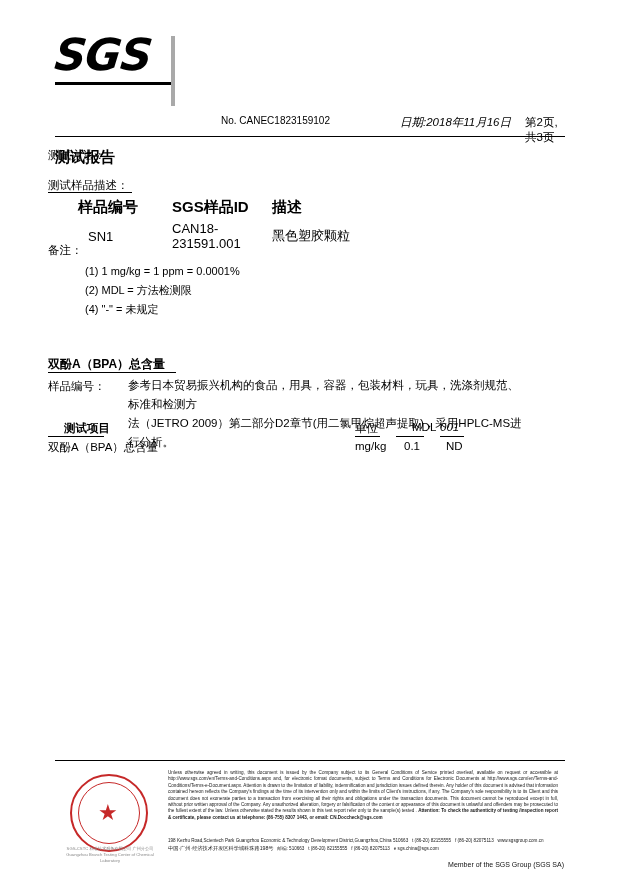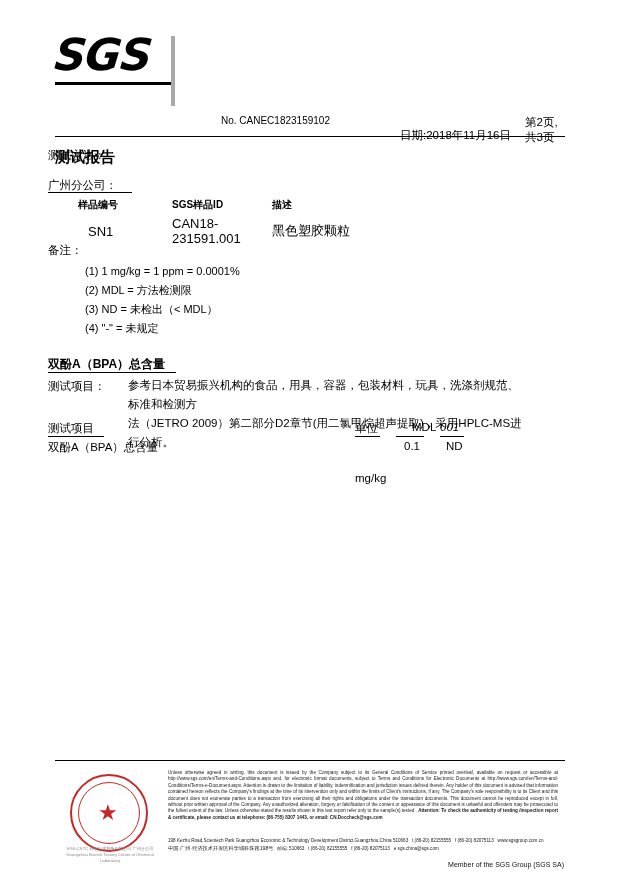--- a/index.html
+++ b/index.html
@@ -75,22 +75,23 @@
   }
   .doc-no {
     position: absolute;
     left: 166px;
     top: 3px;
     font-size: 10px;
   }
   .doc-date {
     position: absolute;
     left: 345px;
-    top: 16px;
-    font-size: 11.5px;
+    top: 3px;
+    font-size: 11.5px;
+    font-style: italic;
   }
   .doc-page {
     position: absolute;
     left: 470px;
     top: 3px;
     font-size: 11.5px;
   }
   .hr-top {
     position: absolute;
     left: 55px;
@@ -124,21 +125,21 @@
     top: 198px;
     font-size: 11px;
   }
   .sample-table table {
     border-collapse: collapse;
   }
   .sample-table th {
     font-weight: bold;
     text-align: left;
     padding: 0 0 4px 0;
-    font-size: 10px;
+    font-size: 15px;
   }
   .sample-table td {
     padding: 0;
     font-size: 13px;
   }
   .col-no { width: 84px; }
   .col-id { width: 100px; }
   .col-desc { width: 140px; margin-left: 46px; }
   .sample-table td.col-no { padding-left: 10px; }
 
@@ -186,23 +187,23 @@
   
   .res-head-row {
     position: absolute;
     left: 48px;
     top: 421px;
     width: 470px;
     font-size: 11.5px;
   }
   .res-item-head {
     position: absolute;
-    left: 0;
+    left: 16px;
     top: 0;
-    font-weight: normal;
+    font-weight: bold;
   }
   .res-item-head-ul {
     position: absolute;
     left: 0;
     top: 15px;
     width: 56px;
     height: 1px;
     background: #000;
   }
   .res-unit-head { position: absolute; left: 307px; top: 0; }
@@ -221,21 +222,21 @@
   }
 
   .res-row {
     position: absolute;
     left: 48px;
     top: 440px;
     width: 470px;
     font-size: 11.5px;
   }
   .res-row .c-name { position: absolute; left: 0; top: 0; }
-  .res-row .c-unit { position: absolute; left: 307px; top: 0; margin-top: 32px; }
+  .res-row .c-unit { position: absolute; left: 307px; top: 0; }
   .res-row .c-mdl { position: absolute; left: 356px; top: 0; }
   .res-row .c-val { position: absolute; left: 398px; top: 0; }
 
   
   .hr-bottom {
     position: absolute;
     left: 55px;
     top: 760px;
     width: 510px;
     height: 1px;
@@ -329,21 +330,21 @@
   <div class="title-row">
     <div class="doc-title">测试报告</div>
     <div class="doc-no">No. CANEC1823159102</div>
     <div class="doc-date">日期:2018年11月16日</div>
     <div class="doc-page">第2页,共3页</div>
   </div>
   <div class="hr-top"></div>
 
   <div class="lbl result-label">测试方法：</div>
 
-  <div class="lbl sample-desc-label">广州分公司：</div>
+  <div class="lbl sample-desc-label">测试样品描述：</div>
   <div class="sample-desc-underline"></div>
 
   <div class="sample-table">
     <table>
       <thead>
         <tr>
           <th class="col-no">样品编号</th>
           <th class="col-id">SGS样品ID</th>
           <th class="col-desc">描述</th>
         </tr>
@@ -355,27 +356,26 @@
           <td class="col-desc">黑色塑胶颗粒</td>
         </tr>
       </tbody>
     </table>
   </div>
 
   <div class="lbl remarks-label">备注：</div>
   <div class="remarks">
     <div>(1) 1 mg/kg = 1 ppm = 0.0001%</div>
     <div>(2) MDL = 方法检测限</div>
-    <div>(3) ND = 未检出（&lt; MDL）</div>
     <div>(4) "-" = 未规定</div>
   </div>
 
   <div class="section-head">双酚A（BPA）总含量</div>
   <div class="section-head-underline"></div>
-  <div class="lbl method-label">测试项目：</div>
+  <div class="lbl method-label">样品编号：</div>
   <div class="method-body">
     <div>参考日本贸易振兴机构的食品，用具，容器，包装材料，玩具，洗涤剂规范、标准和检测方</div>
     <div>法（JETRO 2009）第二部分D2章节(用二氯甲烷超声提取)，采用HPLC-MS进行分析。</div>
   </div>
 
   <div class="res-head-row">
     <span class="res-item-head">测试项目</span>
     <span class="res-item-head-ul"></span>
     <span class="res-unit-head">单位</span>
     <span class="res-unit-ul"></span>

